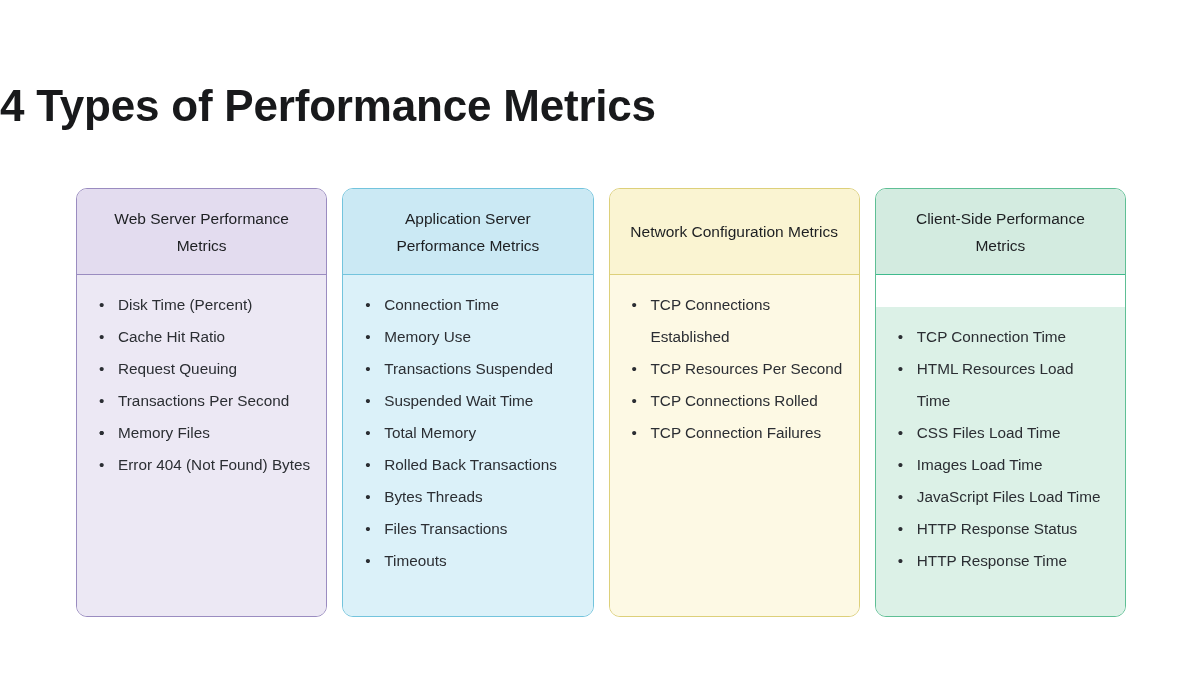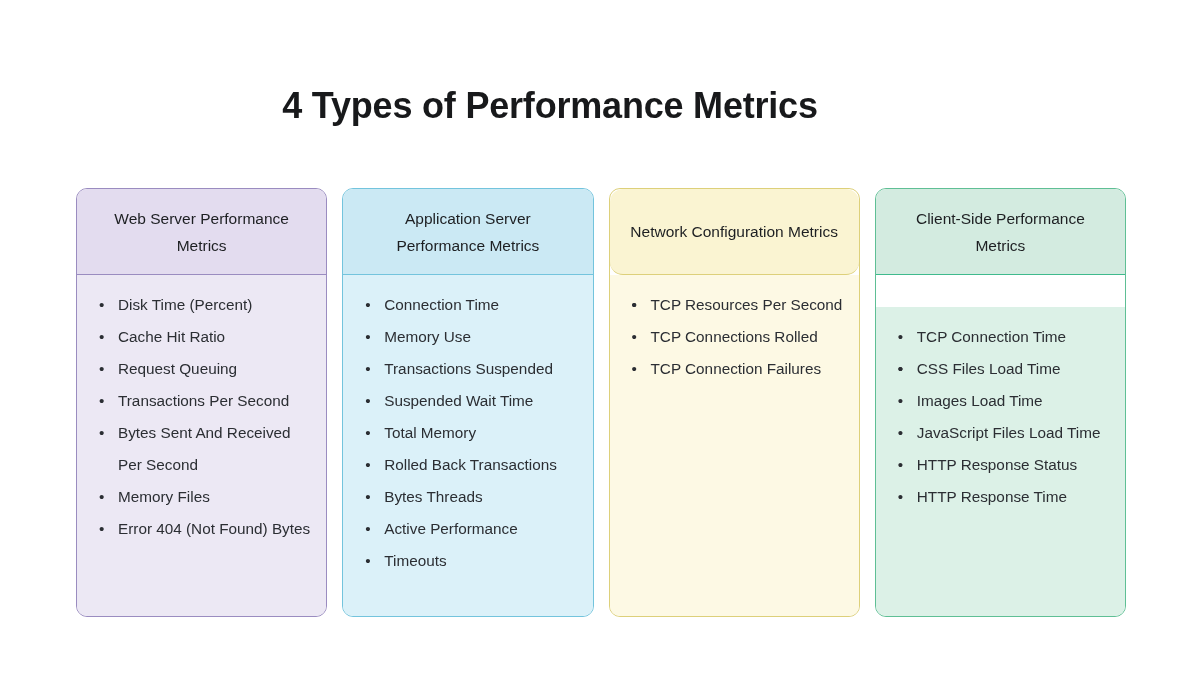--- a/index.html
+++ b/index.html
@@ -14,22 +14,21 @@
   #page {
     position: relative;
     width: 1202px;
     height: 685px;
   }
   #title {
     position: absolute;
     top: 84px;
     left: 0;
     width: 1100px;
-    text-align: center;
-    font-size: 36px;
+    font-size: 44px;
     font-weight: bold;
     color: #18191b;
     letter-spacing: -0.2px;
     line-height: 44px;
   }
   #cards {
     position: absolute;
     top: 188px;
     left: 76px;
     width: 1050px;
@@ -93,21 +92,21 @@
   .card-1 .card-header { background: #e3dcef; border-bottom-color: #9a8cc0; }
   .card-1 .card-body   { background: #ece8f4; }
 
   
   .card-2 { border-color: #73c4dd; }
   .card-2 .card-header { background: #cbe9f4; border-bottom-color: #73c4dd; }
   .card-2 .card-body   { background: #dbf1f9; }
 
   
   .card-3 { border-color: #ddd07a; }
-  .card-3 .card-header { background: #faf4d2; border-bottom-color: #ddd07a; border-radius: 13px; }
+  .card-3 .card-header { background: #faf4d2; border-bottom-color: #ddd07a; }
   .card-3 .card-body   { background: #fdf9e4; }
 
   
   .card-4 { border-color: #5fbf95; gap: 32px; }
   .card-4 .card-header { background: #d3ebe0; border-bottom-color: #3fba8d; }
   .card-4 .card-body   { background: #dcf1e7; }
 </style>
 </head>
 <body>
 
@@ -120,68 +119,68 @@
     <div class="card card-1">
       <div class="card-header">
         <div class="card-header-text">Web Server Performance Metrics</div>
       </div>
       <div class="card-body">
         <ul class="metric-list">
             <li class="metric-item"><span class="bullet">•</span><span>Disk Time (Percent)</span></li>
             <li class="metric-item"><span class="bullet">•</span><span>Cache Hit Ratio</span></li>
             <li class="metric-item"><span class="bullet">•</span><span>Request Queuing</span></li>
             <li class="metric-item"><span class="bullet">•</span><span>Transactions Per Second</span></li>
-            <li class="metric-item"><span class="bullet">•</span><span>Bytes Sent And Received Per Second</span></li>
+            <li class="metric-item"><span class="bullet">•</span></li>
             <li class="metric-item"><span class="bullet">•</span><span>Memory Files</span></li>
             <li class="metric-item"><span class="bullet">•</span><span>Error 404 (Not Found) Bytes</span></li>
           </ul>
       </div>
     </div>
 
     <div class="card card-2">
       <div class="card-header">
         <div class="card-header-text">Application Server Performance Metrics</div>
       </div>
       <div class="card-body">
         <ul class="metric-list">
             <li class="metric-item"><span class="bullet">•</span><span>Connection Time</span></li>
             <li class="metric-item"><span class="bullet">•</span><span>Memory Use</span></li>
             <li class="metric-item"><span class="bullet">•</span><span>Transactions Suspended</span></li>
             <li class="metric-item"><span class="bullet">•</span><span>Suspended Wait Time</span></li>
             <li class="metric-item"><span class="bullet">•</span><span>Total Memory</span></li>
             <li class="metric-item"><span class="bullet">•</span><span>Rolled Back Transactions</span></li>
             <li class="metric-item"><span class="bullet">•</span><span>Bytes Threads</span></li>
-            <li class="metric-item"><span class="bullet">•</span><span>Active Performance</span></li>
+            <li class="metric-item"><span class="bullet">•</span><span>Files Transactions</span></li>
             <li class="metric-item"><span class="bullet">•</span><span>Timeouts</span></li>
           </ul>
       </div>
     </div>
 
     <div class="card card-3">
       <div class="card-header">
         <div class="card-header-text">Network Configuration Metrics</div>
       </div>
       <div class="card-body">
         <ul class="metric-list">
-            <li class="metric-item"><span class="bullet">•</span></li>
+            <li class="metric-item"><span class="bullet">•</span><span>TCP Connections Established</span></li>
             <li class="metric-item"><span class="bullet">•</span><span>TCP Resources Per Second</span></li>
             <li class="metric-item"><span class="bullet">•</span><span>TCP Connections Rolled</span></li>
             <li class="metric-item"><span class="bullet">•</span><span>TCP Connection Failures</span></li>
           </ul>
       </div>
     </div>
 
     <div class="card card-4">
       <div class="card-header">
         <div class="card-header-text">Client-Side Performance Metrics</div>
       </div>
       <div class="card-body">
         <ul class="metric-list">
             <li class="metric-item"><span class="bullet">•</span><span>TCP Connection Time</span></li>
-            <li class="metric-item"><span class="bullet">•</span></li>
+            <li class="metric-item"><span class="bullet">•</span><span>HTML Resources Load Time</span></li>
             <li class="metric-item"><span class="bullet">•</span><span>CSS Files Load Time</span></li>
             <li class="metric-item"><span class="bullet">•</span><span>Images Load Time</span></li>
             <li class="metric-item"><span class="bullet">•</span><span>JavaScript Files Load Time</span></li>
             <li class="metric-item"><span class="bullet">•</span><span>HTTP Response Status</span></li>
             <li class="metric-item"><span class="bullet">•</span><span>HTTP Response Time</span></li>
           </ul>
       </div>
     </div>
 
   </div>

